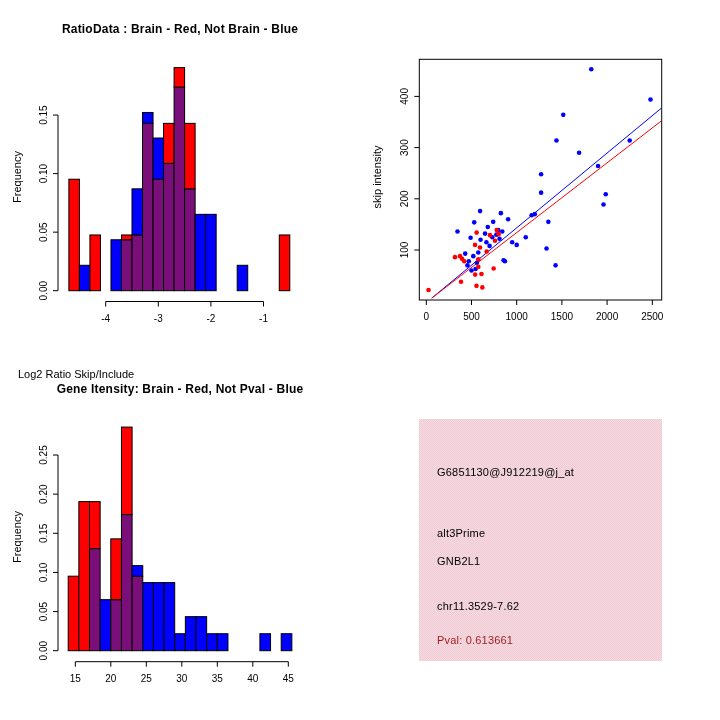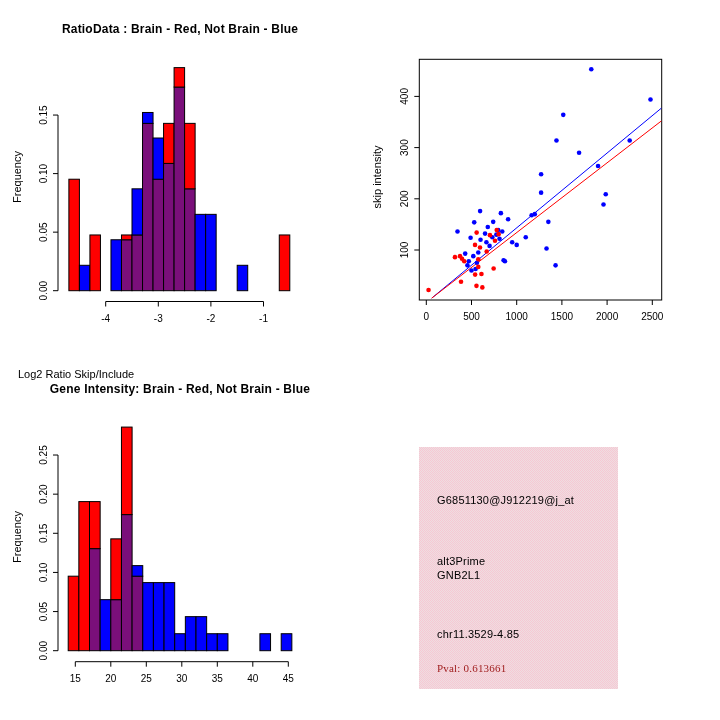--- a/index.html
+++ b/index.html
@@ -13,31 +13,30 @@
     text-align:center;font-size:12px;font-weight:bold;color:#000;
     white-space:nowrap;letter-spacing:0.2px;
   }
   .plot{position:absolute;left:0;top:0;width:360px;height:360px;}
   svg{font-family:"Liberation Sans",sans-serif;}
   svg text.tick{font-size:10px;fill:#000;}
   .axlab{position:absolute;font-size:11px;color:#000;white-space:nowrap;}
   .xlab{left:18px;right:0;top:342px;text-align:left;margin-top:26px;}
   .ylab{left:17px;top:177px;transform:translate(-50%,-50%) rotate(-90deg);}
   .infobox{
-    position:absolute;left:59px;top:59px;width:199px;height:242px;
+    position:absolute;left:59px;top:59px;width:243px;height:242px;
     background-color:#F6C8D3;
     background-image:conic-gradient(#EFDDE1 25%,transparent 0 50%,#EFDDE1 0 75%,transparent 0);
     background-size:2px 2px;
-    margin-top:28px;
   }
   .infoline{
     position:absolute;left:18px;font-size:11px;line-height:14px;color:#000;
     white-space:pre;letter-spacing:0.2px;
   }
-  .infoline.pval{color:#9E1B1B;font-family:Liberation Serif, serif;}
+  .infoline.pval{color:#9E1B1B;}
 </style>
 </head>
 <body>
 
 <div id="stage">
 
   <section class="panel" style="left:0;top:0">
     <h2 class="ptitle">RatioData : Brain - Red, Not Brain - Blue</h2>
     <svg class="plot" id="c0" width="360" height="360" viewBox="0 0 360 360">
         <g>
@@ -191,21 +190,21 @@
           <line x1="54.3" y1="147.6" x2="59.3" y2="147.6" stroke="#000000" stroke-width="1"></line>
           <text x="48.3" y="147.6" text-anchor="middle" class="tick" transform="rotate(-90 48.3 147.6)">300</text>
           <line x1="54.3" y1="96.39999999999998" x2="59.3" y2="96.39999999999998" stroke="#000000" stroke-width="1"></line>
           <text x="48.3" y="96.39999999999998" text-anchor="middle" class="tick" transform="rotate(-90 48.3 96.39999999999998)">400</text>
         </g>
       </svg>
     <div class="axlab ylab">skip intensity</div>
   </section>
 
   <section class="panel" style="left:0;top:360px">
-    <h2 class="ptitle">Gene Intensity: Brain - Red, Not Brain - Blue</h2>
+    <h2 class="ptitle">Gene Itensity: Brain - Red, Not Pval - Blue</h2>
     <svg class="plot" id="c2" width="360" height="360" viewBox="0 0 360 360">
         <g>
           <rect x="68.19999999999999" y="216.18696" width="10.649999999999999" height="74.51303999999999" fill="#FF0000" stroke="#000000" stroke-width="1"></rect>
           <rect x="78.85" y="141.59564999999998" width="10.649999999999999" height="149.10435" fill="#FF0000" stroke="#000000" stroke-width="1"></rect>
           <rect x="89.49999999999999" y="188.63592" width="10.649999999999999" height="102.06407999999999" fill="#7A0F7A" stroke="#000000" stroke-width="1"></rect>
           <rect x="89.49999999999999" y="141.59564999999998" width="10.649999999999999" height="47.04027000000002" fill="#FF0000" stroke="#000000" stroke-width="1"></rect>
           <rect x="100.14999999999999" y="239.66796" width="10.649999999999999" height="51.032039999999995" fill="#0000FF" stroke="#000000" stroke-width="1"></rect>
           <rect x="110.8" y="239.66796" width="10.649999999999999" height="51.032039999999995" fill="#7A0F7A" stroke="#000000" stroke-width="1"></rect>
           <rect x="110.8" y="178.85217" width="10.649999999999999" height="60.81578999999999" fill="#FF0000" stroke="#000000" stroke-width="1"></rect>
           <rect x="121.45" y="154.58846999999997" width="10.649999999999999" height="136.11153000000002" fill="#7A0F7A" stroke="#000000" stroke-width="1"></rect>
@@ -256,19 +255,19 @@
           <text x="47" y="95.02499999999998" text-anchor="middle" class="tick" transform="rotate(-90 47 95.02499999999998)">0.25</text>
         </g>
       </svg>
     <div class="axlab ylab">Frequency</div>
   </section>
 
   <section class="panel" style="left:360px;top:360px">
     <div class="infobox">
       <div class="infoline" style="top:46px">G6851130@J912219@j_at</div>
       <div class="infoline" style="top:107px">alt3Prime</div>
-      <div class="infoline" style="top:121px">GNB2L1</div>
-      <div class="infoline" style="top:180px">chr11.3529-4.85</div>
+      <div class="infoline" style="top:135px">GNB2L1</div>
+      <div class="infoline" style="top:180px">chr11.3529-7.62</div>
       <div class="infoline pval" style="top:214px">Pval: 0.613661</div>
     </div>
   </section>
 
 </div>
 
 </body></html>

